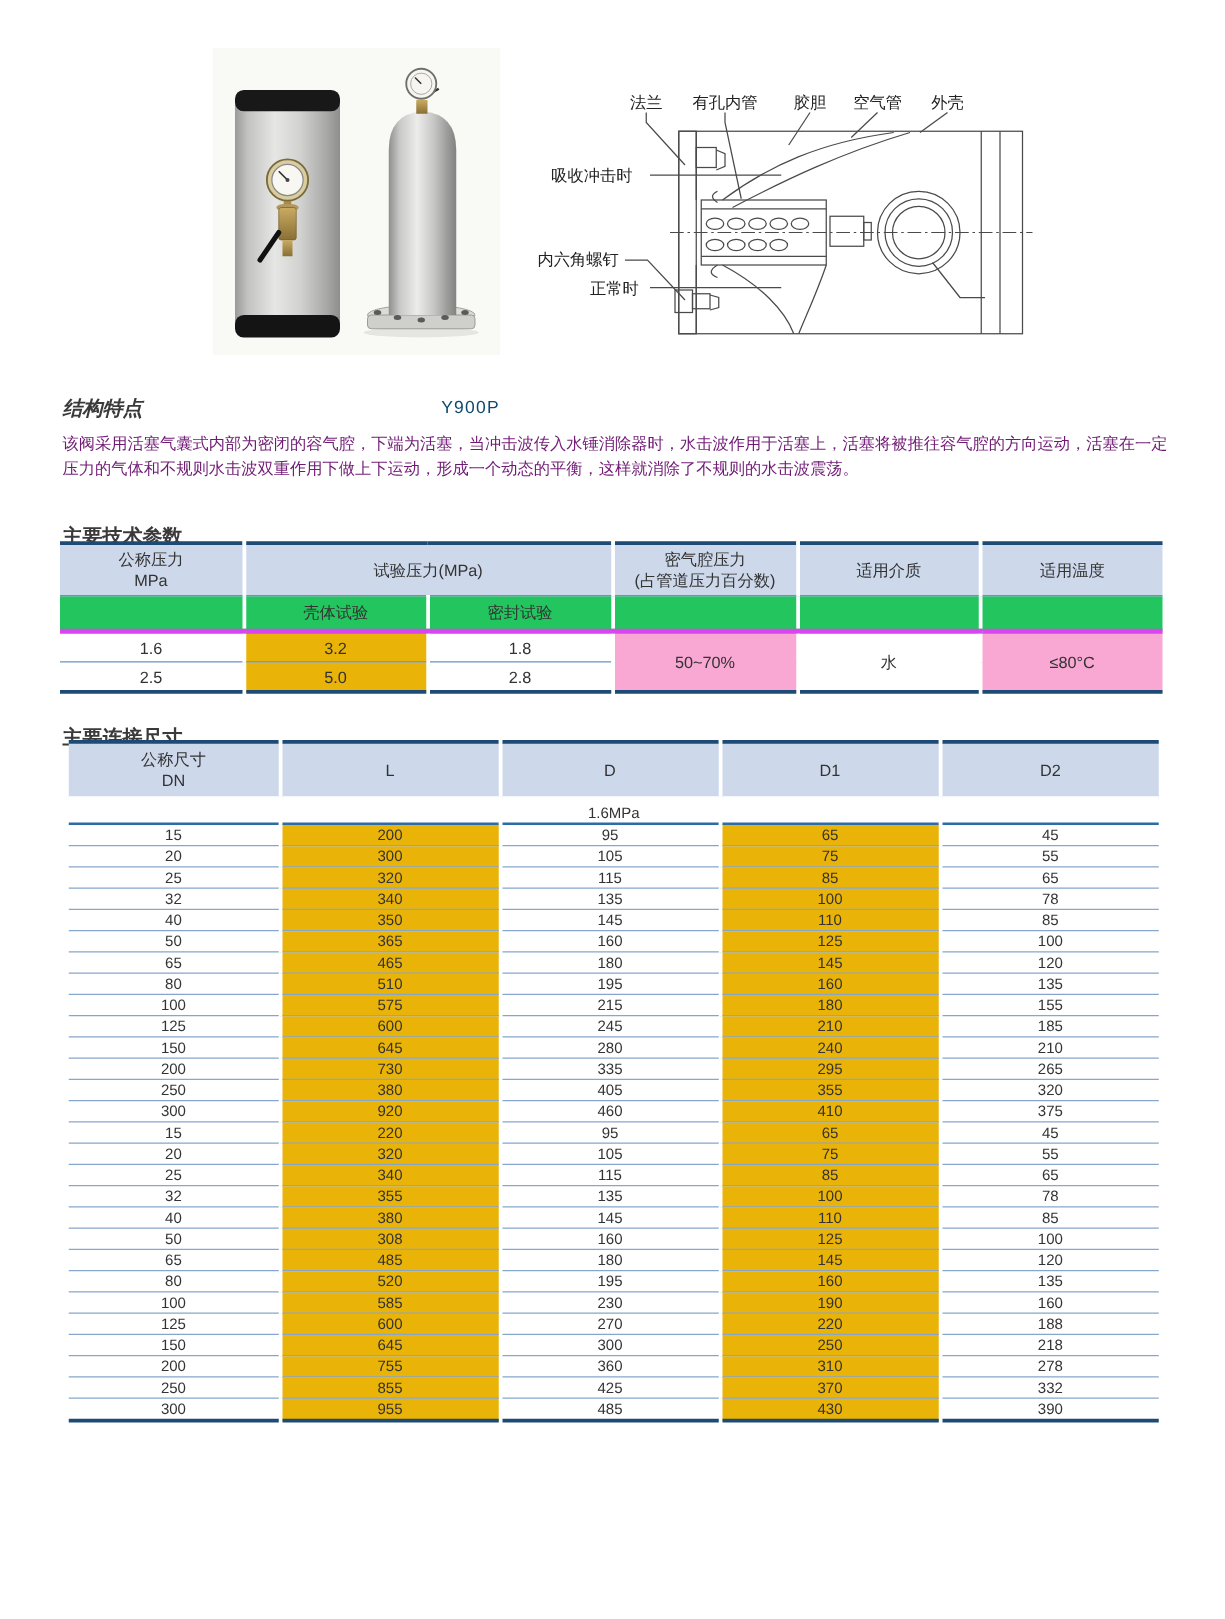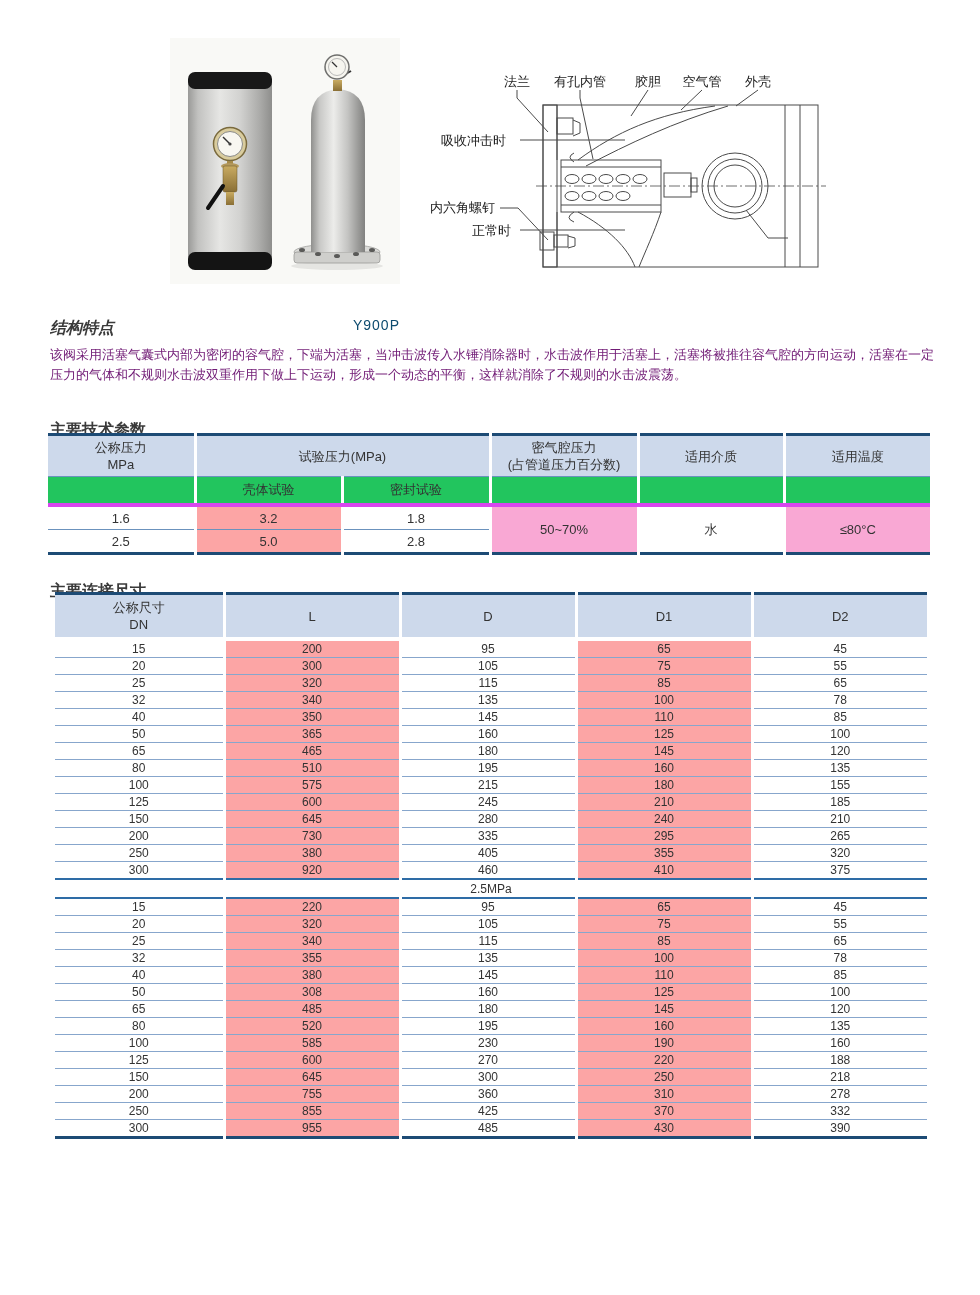--- a/index.html
+++ b/index.html
@@ -11,21 +11,21 @@
 
   .photo{position:absolute;left:170px;top:38px;width:230px;height:246px;}
   .photo-caption{position:absolute;left:170px;top:285px;width:230px;text-align:right;
                  font-size:14px;color:#0c4a6e;letter-spacing:1px;margin-top:32px;}
   .diagram{position:absolute;left:428px;top:60px;width:432px;height:240px;}
   .diagram text{font-family:"Liberation Sans","DejaVu Sans",sans-serif;font-size:13px;fill:#222;}
 
   table{border-collapse:collapse;table-layout:fixed;position:absolute;}
   td{text-align:center;vertical-align:middle;padding:0;color:#333;}
   td + td{border-left:3px solid #ffffff;}
-  .stripe{background:#fca5a5;}
+  .stripe{background:#eab308;}
 
   
   #table1{left:48px;top:433px;width:882px;font-size:13px;
           border-top:3px solid #1d4b75;border-bottom:3px solid #1d4b75;}
   #table1 tr.h1 td{background:#cdd9eb;height:40px;border-bottom:1px solid #6b92bd;line-height:17px;}
   #table1 tr.h2 td{height:26px;background:#22c55e;border-bottom:4px solid #d946ef;}
   #table1 tr.d td{height:22px;}
   #table1 tr.d1 td{border-bottom:1px solid #6b92bd;}
   #table1 td.m-blue{background:#f9a8d4;}
 
@@ -224,20 +224,23 @@
     <thead>
       <tr>
         <td><span>公称尺寸</span><br><span>DN</span></td>
         <td>L</td>
         <td>D</td>
         <td>D1</td>
         <td>D2</td>
       </tr>
     </thead>
     <tbody id="dim-body">
+        <tr class="section">
+          <td colspan="5">1.6MPa</td>
+        </tr>
         <tr class="drow">
           <td>15</td>
           <td class="stripe">200</td>
           <td>95</td>
           <td class="stripe">65</td>
           <td>45</td>
         </tr>
         <tr class="drow">
           <td>20</td>
           <td class="stripe">300</td>
@@ -322,23 +325,20 @@
           <td class="stripe">355</td>
           <td>320</td>
         </tr>
         <tr class="drow">
           <td>300</td>
           <td class="stripe">920</td>
           <td>460</td>
           <td class="stripe">410</td>
           <td>375</td>
         </tr>
-        <tr class="section section-follow">
-          <td colspan="5">2.5MPa</td>
-        </tr>
         <tr class="drow">
           <td>15</td>
           <td class="stripe">220</td>
           <td>95</td>
           <td class="stripe">65</td>
           <td>45</td>
         </tr>
         <tr class="drow">
           <td>20</td>
           <td class="stripe">320</td>

